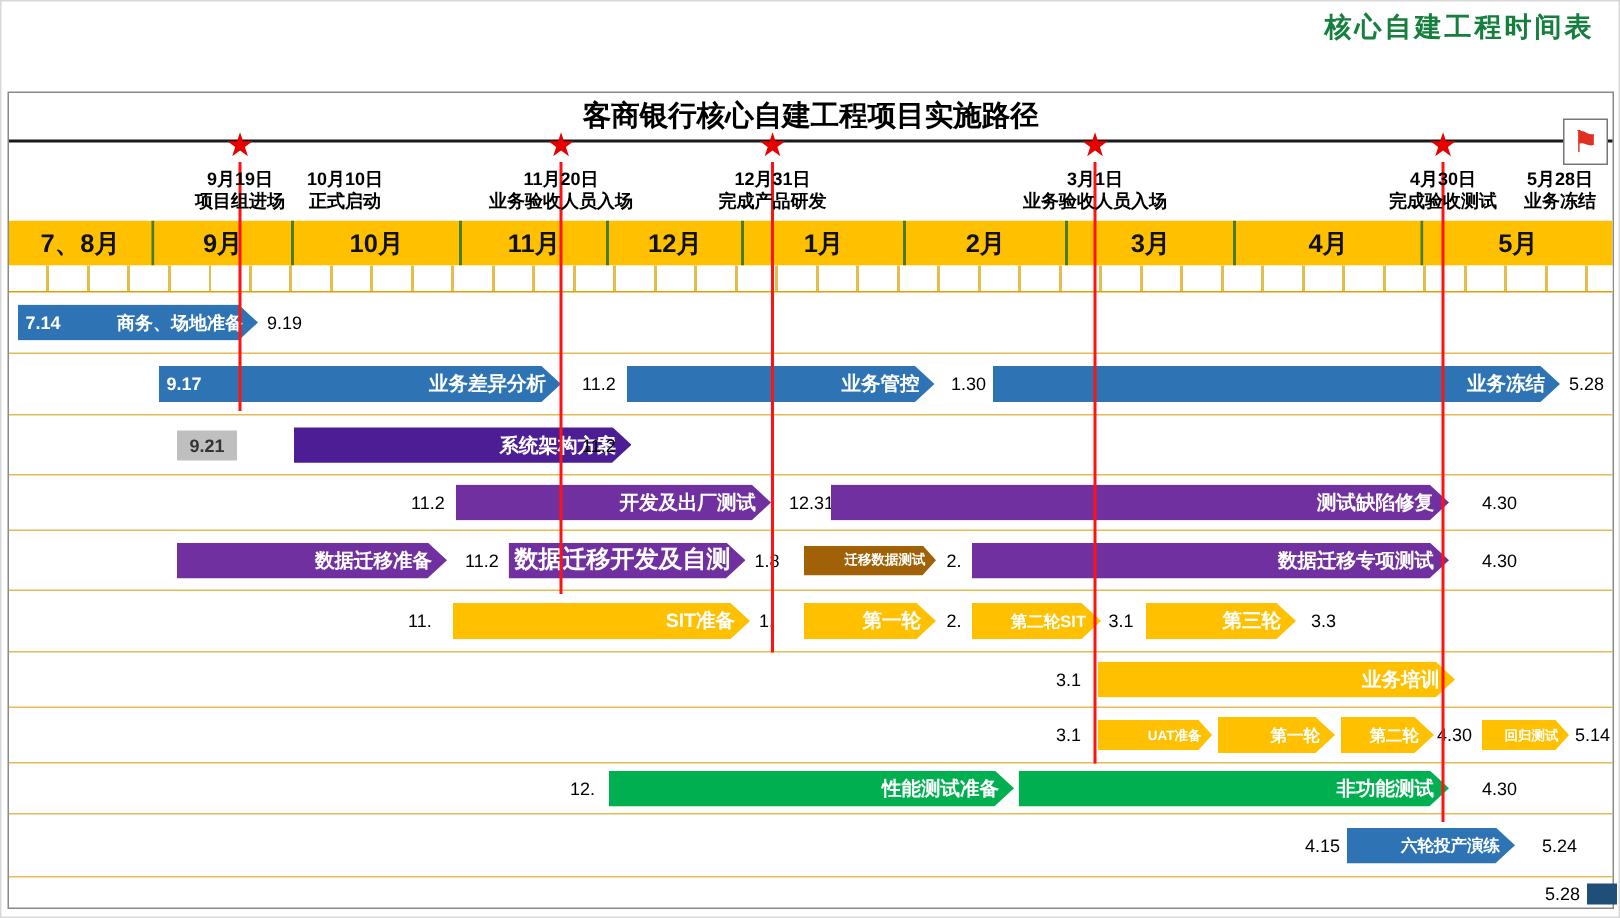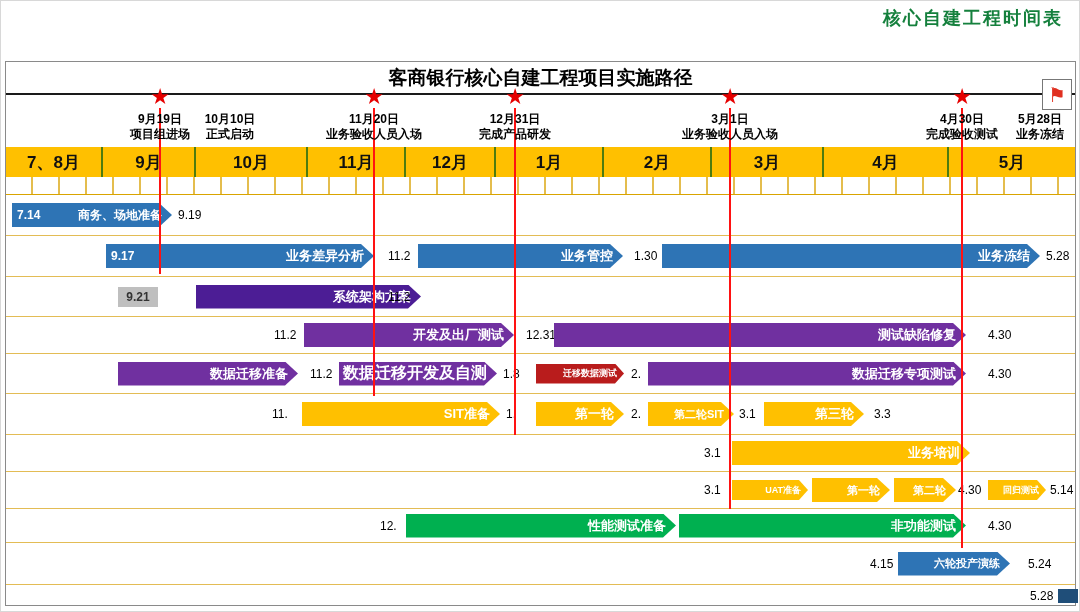--- a/index.html
+++ b/index.html
@@ -184,21 +184,21 @@
       </div>
       <div class="grow" style="top: 292px; height: 40px;">
         <div class="bar" style="left: 112px; width: 180px; background: rgb(112, 48, 160);">
           <span>数据迁移准备</span>
         </div>
         <span class="lbl" style="left: 304px;">11.2</span>
         <div class="bar" style="left: 333px; width: 158px; background: rgb(112, 48, 160); font-size: 16px;">
           <span>数据迁移开发及自测</span>
         </div>
         <span class="lbl" style="left: 497px;">1.8</span>
-        <div class="bar small" style="left: 530px; width: 88px; background: #b91c1c;">
+        <div class="bar small" style="left: 530px; width: 88px; background: #a16207;">
           <span>迁移数据测试</span>
         </div>
         <span class="lbl" style="left: 625px;">2.</span>
         <div class="bar" style="left: 642px; width: 318px; background: rgb(112, 48, 160);">
           <span>数据迁移专项测试</span>
         </div>
         <span class="lbl" style="left: 982px;">4.30</span>
       </div>
       <div class="grow" style="top: 332px; height: 41px;">
         <span class="lbl" style="left: 266px;">11.</span>

